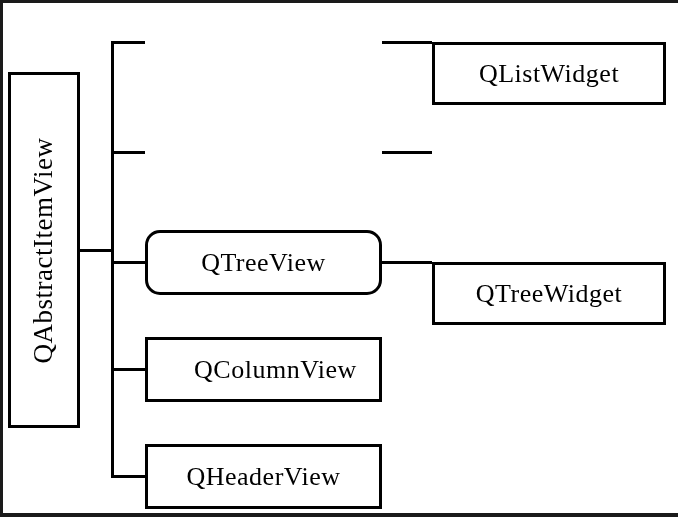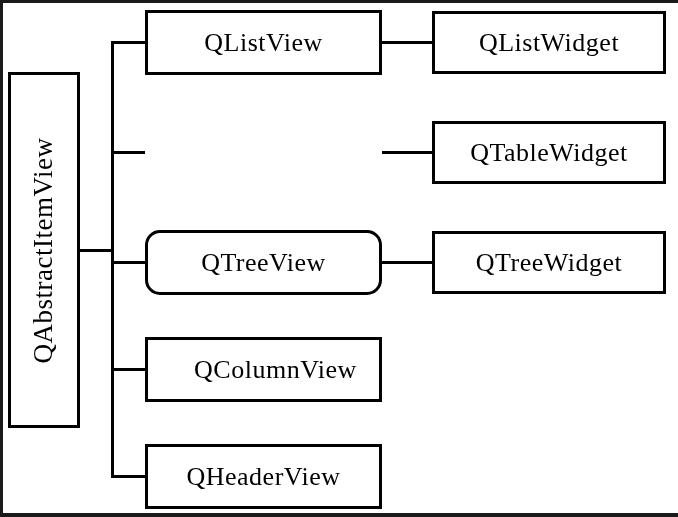--- a/index.html
+++ b/index.html
@@ -38,21 +38,21 @@
     font-size: 27px;
   }
 
   .mid  { left: 145px; width: 237px; height: 65px; }
   .mid-0 { top: 10px;  }
   .mid-1 { top: 120px; }
   .mid-2 { top: 230px; border-radius: 15px; }
   .mid-3 { top: 337px; padding-left: 24px; }
   .mid-4 { top: 444px; }
 
-  .rgt  { left: 432px; width: 234px; height: 63px; }
+  .rgt  { left: 432px; width: 234px; height: 63px; margin-top: 31px; }
   .rgt-0 { top: 11px;  }
   .rgt-1 { top: 121px; }
   .rgt-2 { top: 231px; justify-content: center; }
 
   .line { position: absolute; background: #000000; }
   
   .conn-root   { left: 80px;  top: 249px; width: 32px; height: 3px; }
   
   .conn-spine  { left: 111px; top: 41px;  width: 3px;  height: 436px; }
   
@@ -85,36 +85,30 @@
   <div class="line stub stub-3"></div>
   <div class="line stub stub-4"></div>
   <div class="line pair pair-0"></div>
   <div class="line pair pair-1"></div>
   <div class="line pair pair-2"></div>
 
   <div class="node root-node">
     <span class="rot">QAbstractItemView</span>
   </div>
 
-  <div class="node mid mid-0">
-    <span>QListView</span>
-  </div>
   <div class="node mid mid-2">
     <span>QTreeView</span>
   </div>
   <div class="node mid mid-3">
     <span>QColumnView</span>
   </div>
   <div class="node mid mid-4">
     <span>QHeaderView</span>
   </div>
 
   <div class="node rgt rgt-0">
     <span>QListWidget</span>
   </div>
-  <div class="node rgt rgt-1">
-    <span>QTableWidget</span>
-  </div>
   <div class="node rgt rgt-2">
     <span>QTreeWidget</span>
   </div>
 
 </div>
 
 </body></html>

